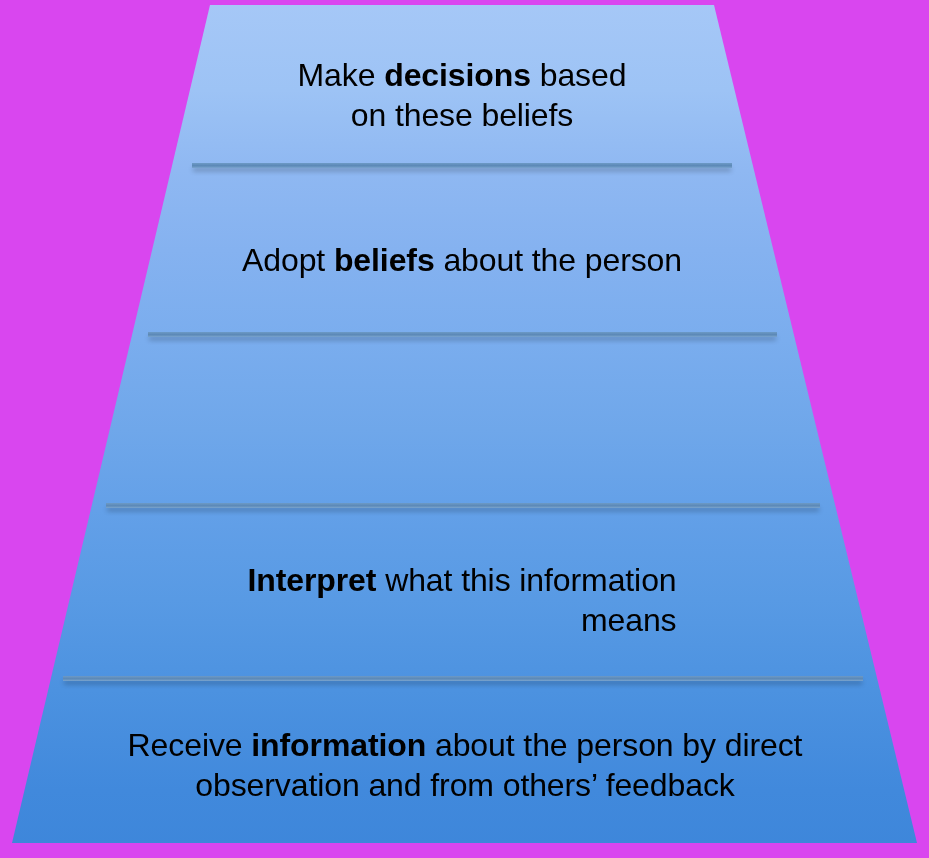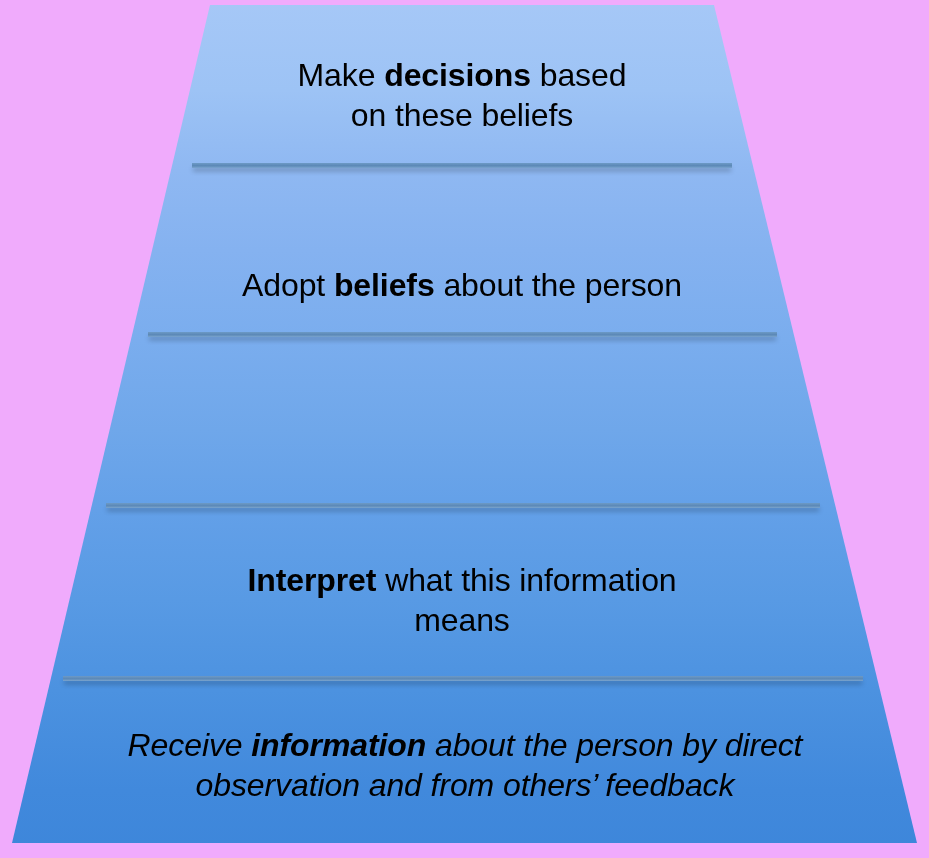--- a/index.html
+++ b/index.html
@@ -11,21 +11,21 @@
     width: 929px;
     height: 858px;
     overflow: hidden;
     font-family: "Liberation Sans", sans-serif;
   }
 
   #stage {
     position: relative;
     width: 929px;
     height: 858px;
-    background: #f0abfc;
+    background: #d946ef;
   }
 
   
   #pyramid {
     position: absolute;
     left: 0;
     top: 0;
     width: 929px;
     height: 858px;
     -webkit-clip-path: polygon(210px 5px, 714px 5px, 917px 843px, 12px 843px);
@@ -64,24 +64,24 @@
     white-space: pre-line;
     display: flex;
     align-items: center;
     justify-content: center;
   }
   .tier-text b {
     font-weight: bold;
   }
 
   #tier-text-0 { left: 210px; top: 40px;  width: 504px; height: 110px; }
-  #tier-text-1 { left: 175px; top: 215px; width: 574px; height: 90px; align-items: flex-end;  }
+  #tier-text-1 { left: 175px; top: 215px; width: 574px; height: 90px;  }
   #tier-text-2 { left: 135px; top: 375px; width: 654px; height: 110px; }
-  #tier-text-3 { left: 95px;  top: 545px; width: 734px; height: 110px; }
-  #tier-text-4 { left: 45px;  top: 710px; width: 840px; height: 110px; font-style: italic; }
+  #tier-text-3 { left: 95px;  top: 545px; width: 734px; height: 110px; text-align: right; }
+  #tier-text-4 { left: 45px;  top: 710px; width: 840px; height: 110px; }
 </style>
 </head>
 <body>
 
 <div id="stage">
 
   <div id="pyramid"></div>
 
   <div class="divider" id="divider-0" style="left: 192px; top: 163px; width: 540px;"></div>
   <div class="divider" id="divider-1" style="left: 148px; top: 332px; width: 629px;"></div>

